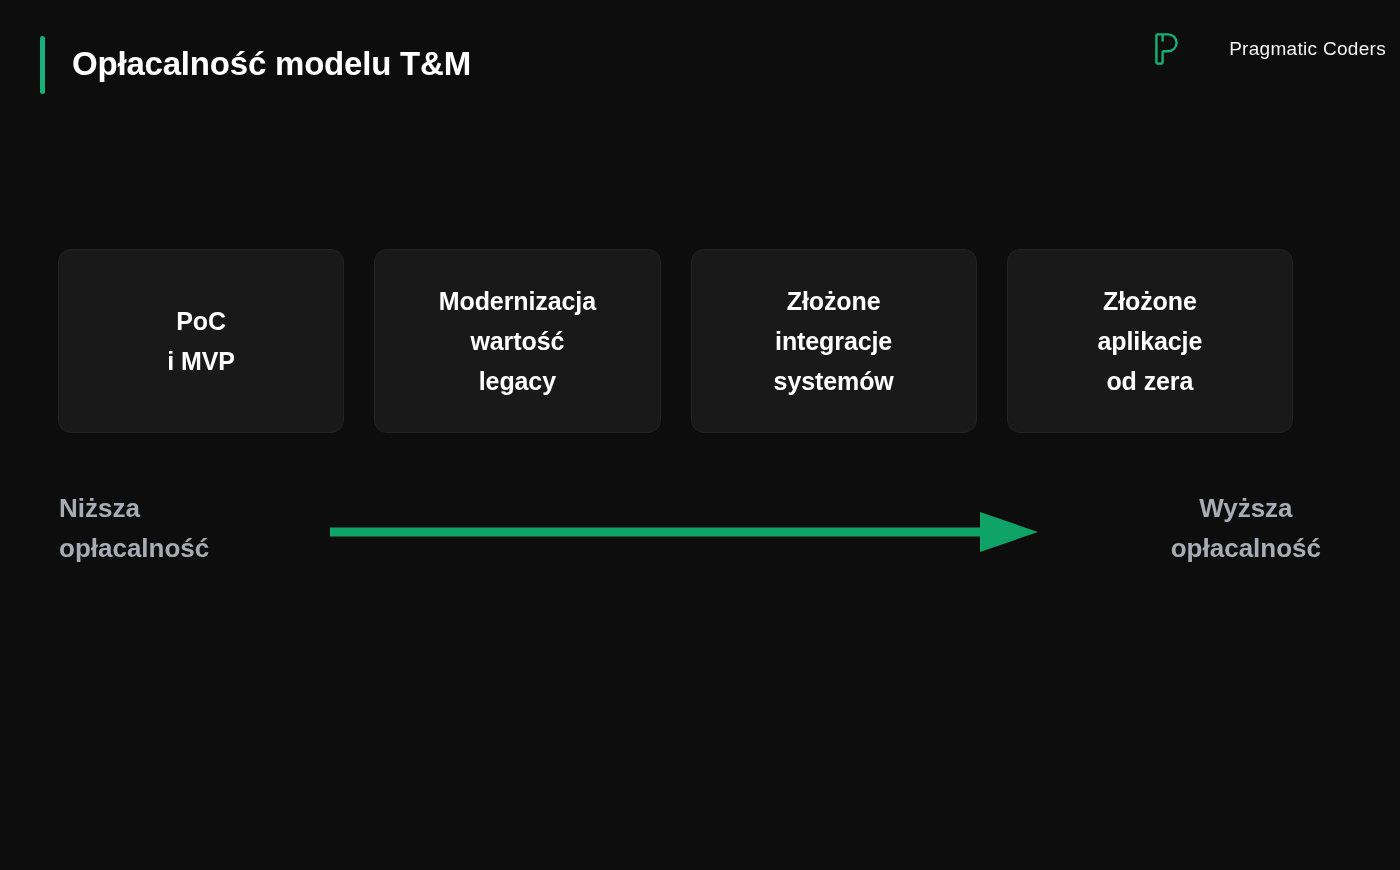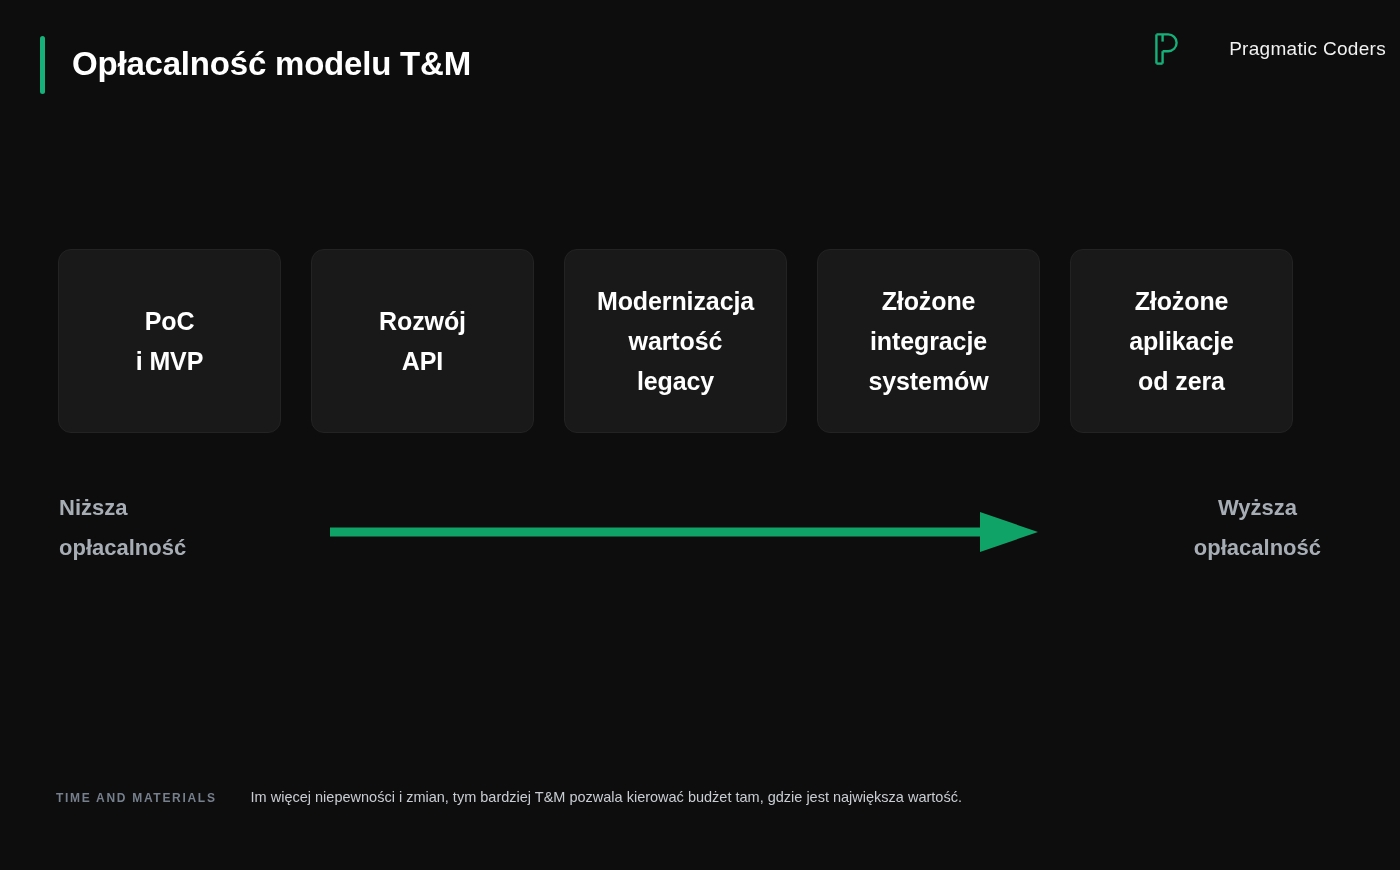--- a/index.html
+++ b/index.html
@@ -115,21 +115,21 @@
     position: absolute;
     left: 0;
     top: 488px;
     width: 1400px;
     height: 86px;
   }
 
   .scale-label {
     position: absolute;
     top: 0;
-    font-size: 22px;
+    font-size: 26px;
     font-weight: bold;
     color: #a7adb5;
     line-height: 40px;
     white-space: pre-line;
   }
 
   .scale-label.left  { left: 59px;  text-align: left; }
   .scale-label.right { right: 79px; text-align: center; }
 
   .arrow {
@@ -192,24 +192,20 @@
       <span class="brand-name">Pragmatic Coders</span>
     </div>
   </div>
 
   <div class="cards">
     <div class="card">
       <div class="card-label">PoC
 i MVP</div>
     </div>
     <div class="card">
-      <div class="card-label">Rozwój
-API</div>
-    </div>
-    <div class="card">
       <div class="card-label">Modernizacja
 wartość
 legacy</div>
     </div>
     <div class="card">
       <div class="card-label">Złożone
 integracje
 systemów</div>
     </div>
     <div class="card">
@@ -227,18 +223,14 @@
       <svg viewBox="0 0 708 44" width="708" height="44" aria-hidden="true">
         <rect x="0" y="17.5" width="662" height="9" fill="#0fa368"></rect>
         <polygon points="650,2 708,22 650,42" fill="#0fa368"></polygon>
       </svg>
     </span>
 
     <div class="scale-label right">Wyższa
 opłacalność</div>
   </div>
 
-  <div class="footer">
-    <span class="footer-kicker">TIME AND MATERIALS</span>
-    <span class="footer-note">Im więcej niepewności i zmian, tym bardziej T&amp;M pozwala kierować budżet tam, gdzie jest największa wartość.</span>
-  </div>
 
 </div>
 
 </body></html>

